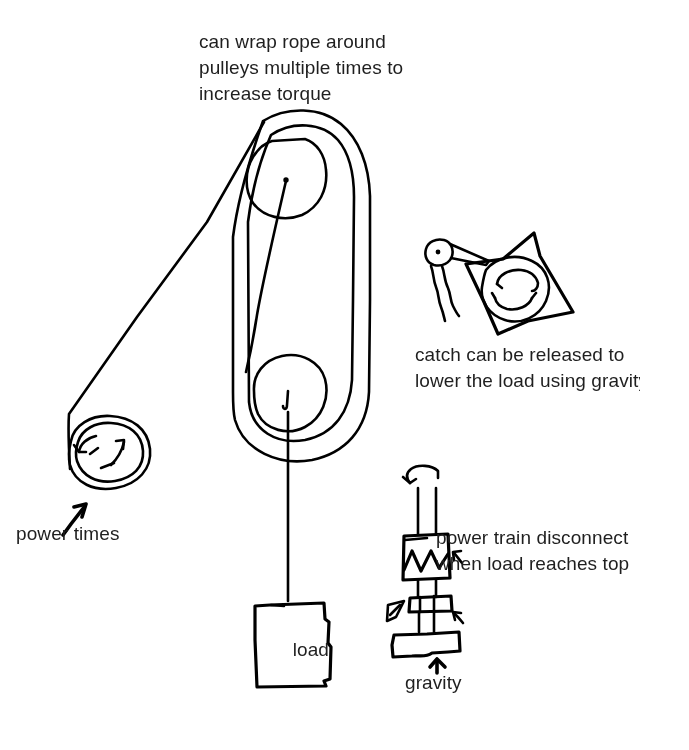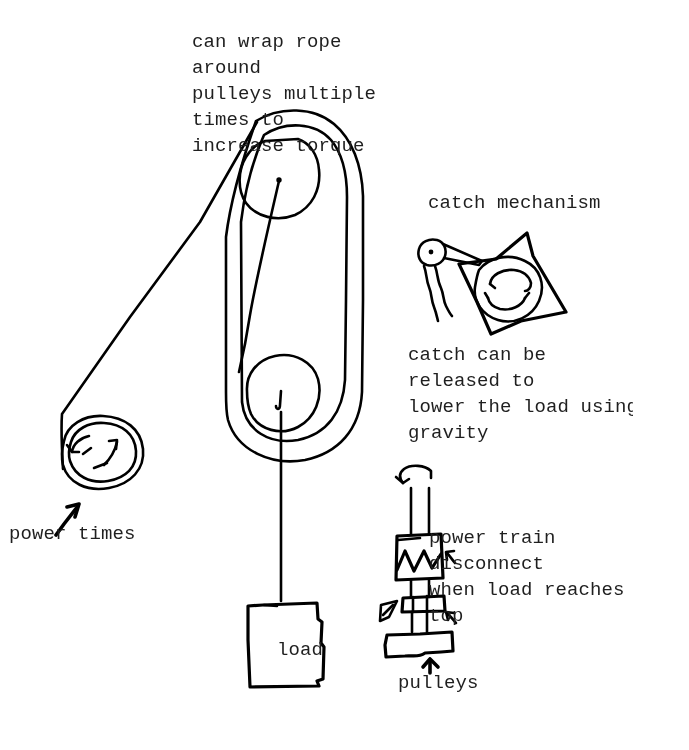--- a/index.html
+++ b/index.html
@@ -1,21 +1,22 @@
 <!DOCTYPE html>
 <html><head>
 <meta charset="utf-8">
 <style>
   html,body{margin:0;padding:0;background:#ffffff;}
   #canvas{
     position:relative;
     width:633px;height:750px;
     background:#ffffff;
-    font-family:Liberation Mono, monospace;
+    font-family:Liberation Sans, sans-serif;
     overflow:hidden;
+    margin-left:7px;
   }
   #sketch{position:absolute;left:0;top:0;}
   .lbl{
     position:absolute;
     color:#1f1f1f;
     font-size:19px;
     line-height:26px;
     white-space:pre-line;
     letter-spacing:0.1px;
   }
@@ -170,27 +171,26 @@
     <g>
       <path class="stroke thick" d="M 248,606 L 263,605 L 317,603 L 318,619 L 322,622 L 321,643 L 324,647 L 323,679 L 317,681 L 319,686 L 250,687 L 248,640 Z"></path>
       <path class="stroke" stroke-width="5" d="M 264,605 L 277,606"></path>
     </g>
   </svg>
 
   <div class="lbl" style="left:192px;top:29px;width:230px;">can wrap rope around
 pulleys multiple times to
 increase torque</div>
 
-  <div class="lbl" style="left:428px;top:190px;">catch mechanism</div>
 
   <div class="lbl" style="left:408px;top:342px;width:240px;">catch can be released to
 lower the load using gravity</div>
 
   <div class="lbl" style="left:9px;top:521px;">power times</div>
 
-  <div class="lbl" style="left:248px;top:637px;width:74px;text-align:left;padding-left:29px;">load</div>
+  <div class="lbl" style="left:248px;top:637px;width:74px;text-align:right;">load</div>
 
   <div class="lbl" style="left:429px;top:525px;width:220px;">power train disconnect
 when load reaches top</div>
 
 
-  <div class="lbl" style="left:398px;top:670px;">pulleys</div>
+  <div class="lbl" style="left:398px;top:670px;">gravity</div>
 </div>
 
 </body></html>

